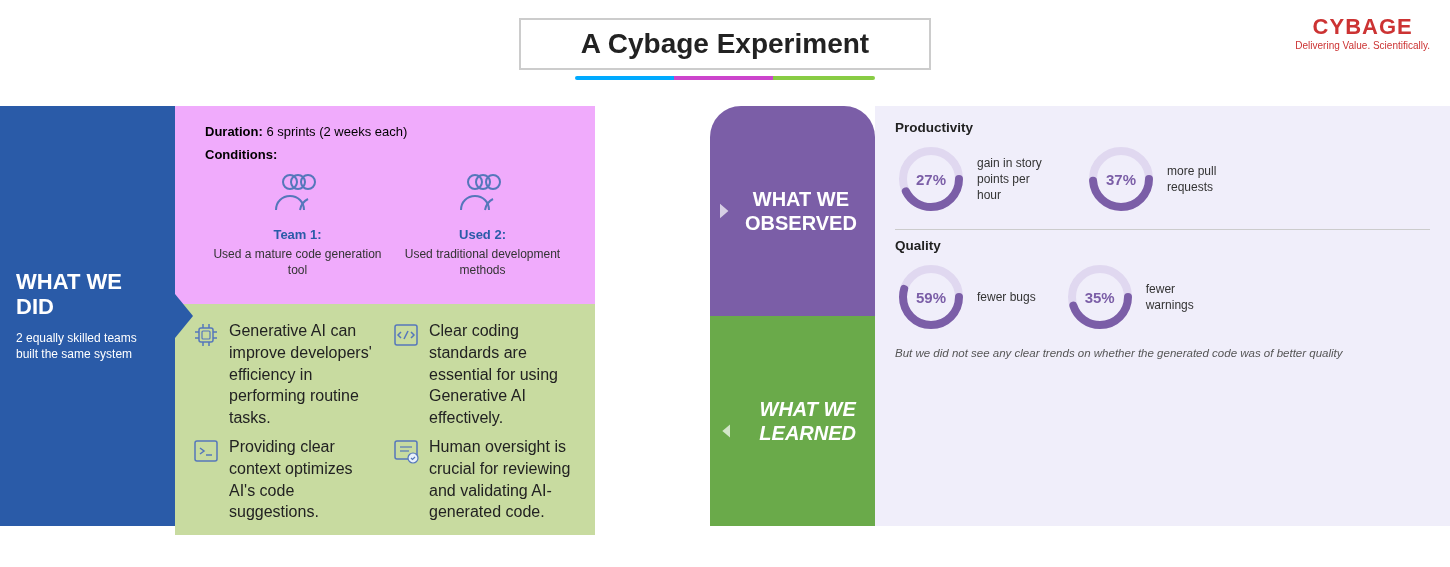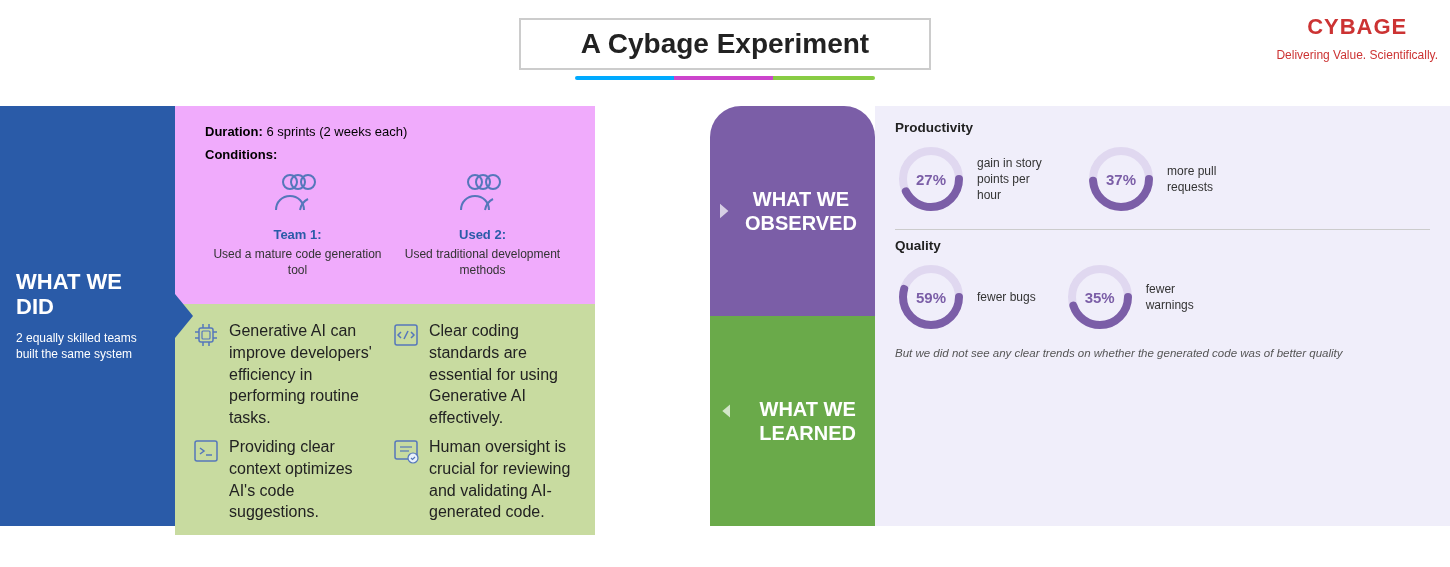--- a/index.html
+++ b/index.html
@@ -37,37 +37,36 @@
     .header-underline {
       width: 300px;
       height: 4px;
       margin: 0 auto;
       background: linear-gradient(to right, #00aaff 33%, #cc44cc 33%, #cc44cc 66%, #88cc44 66%);
       border-radius: 2px;
     }
     .logo {
       position: absolute;
       top: 14px;
-      right: 12px;
+      right: 20px;
       font-size: 22px;
       font-weight: bold;
       color: #003399;
       letter-spacing: 1px;
     }
     .logo span {
       color: #cc3333;
     }
     .logo-sub {
-      font-size: 12px;
+      font-size: 10px;
       color: #666;
       font-weight: normal;
       display: block;
       text-align: center;
       letter-spacing: 0;
-      margin-top: 8px;
     }
 
     
     .main-content {
       display: flex;
       width: 100%;
       margin-top: 16px;
       height: 420px;
     }
 
@@ -413,21 +412,21 @@
       <div class="col-observed-top">
         <div style="display:flex;align-items:center;gap:6px;">
 
           <svg width="18" height="28" viewBox="0 0 18 28" fill="none">
             <polygon points="0,2 14,14 0,26" fill="white" opacity="0.7"></polygon>
           </svg>
           <div class="observed-title">WHAT WE OBSERVED</div>
         </div>
       </div>
       <div class="col-observed-bottom">
-        <div style="display:flex;align-items:flex-start;gap:20px;">
+        <div style="display:flex;align-items:flex-end;gap:20px;font-style:italic;">
 
           <svg width="18" height="28" viewBox="0 0 18 28" fill="none">
             <polygon points="18,2 4,14 18,26" fill="white" opacity="0.7"></polygon>
           </svg>
           <div class="observed-title">WHAT WE LEARNED</div>
         </div>
       </div>
     </div>
 
     <div class="col-stats">

